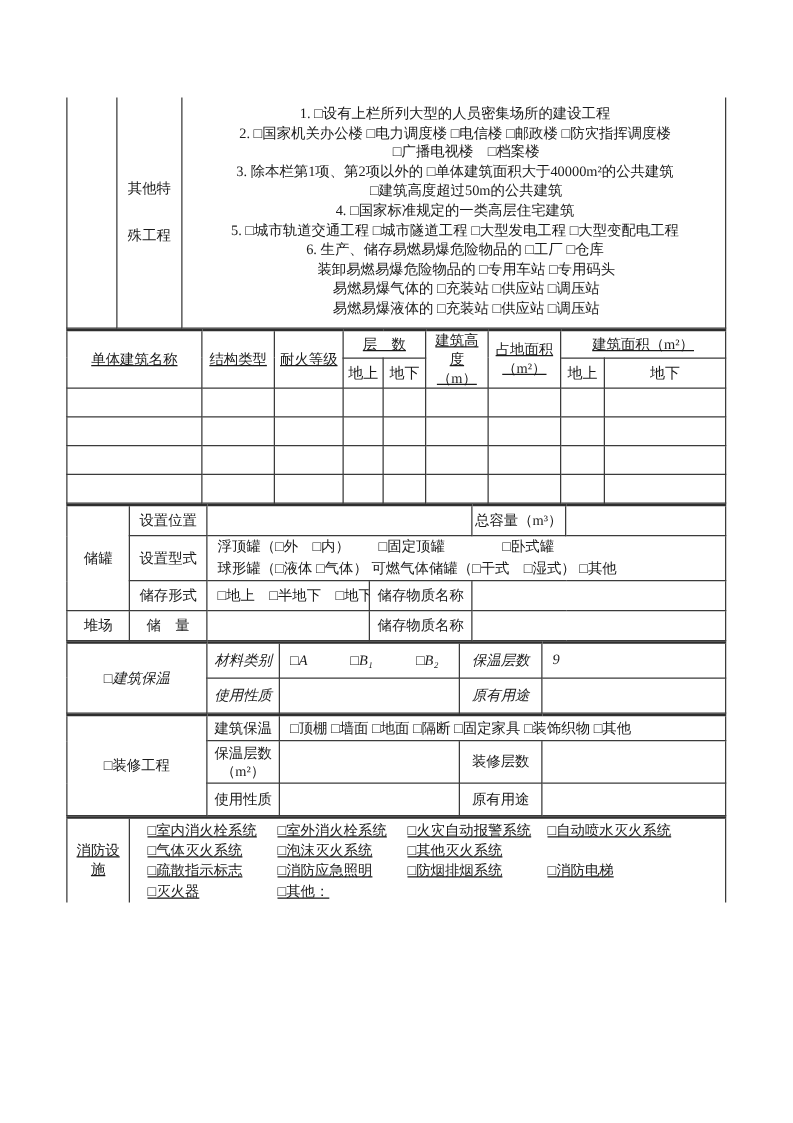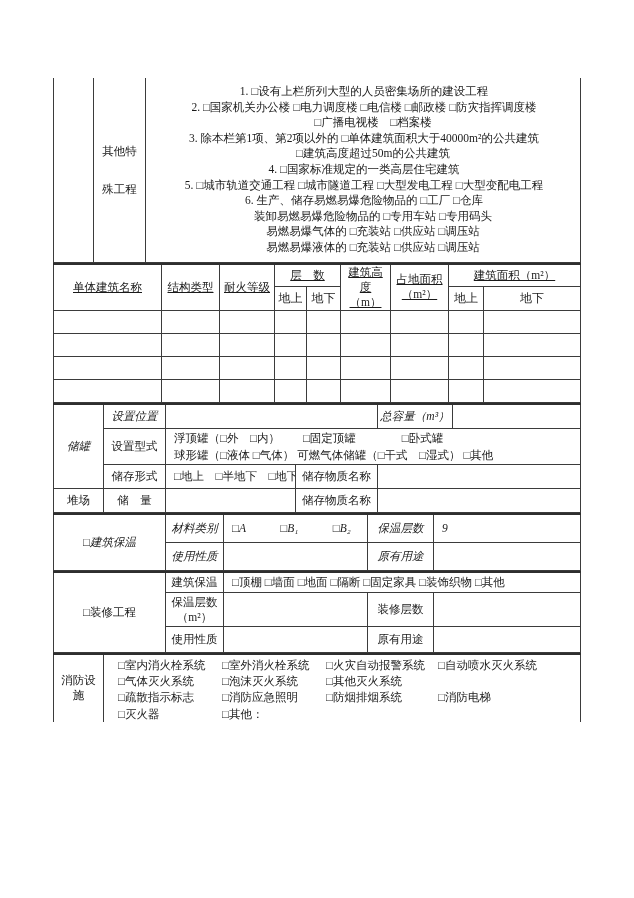--- a/index.html
+++ b/index.html
@@ -25,35 +25,35 @@
   }
   .pre { white-space:pre-line; }
   
   .s1 td { border-top:none; height:184px; }
   .s1 .content { text-align:center; vertical-align:top; padding:6px 4px 0 6px; }
   .s1 .line { line-height:15.6px; white-space:nowrap; }
   .s1 .line.cont { padding-left:18px; }
   .s1 .rowlabel { line-height:38px; }
   
   .s2 tr:first-child td { border-top:2px solid #2e2e2e;text-decoration:underline; }
-  .s3 tr:first-child td { border-top:2px solid #2e2e2e;font-style:italic; }
+  .s3 tr:first-child td { border-top:2px solid #2e2e2e; }
   .s4 tr:first-child td { border-top:2px solid #2e2e2e; }
   .s5 tr:first-child td { border-top:2px solid #2e2e2e; }
   .s6 td { border-top:2px solid #2e2e2e; border-bottom:none; }
   .s2 .h1 td { height:21px; font-size:11.5px; }
   .s2 .h2 td { height:22px; font-size:12px;margin-top:32px; }
   .s2 .datarow td { height:23px; }
   .s3 .r1 td { height:25px; }
   .s3 .r2 td { height:36px; }
   .s3 .r3 td, .s3 .r4 td { height:24px; }
   .s4 td { height:28px;font-style:italic; }
   .s5 .r1 td { height:21px; }
   .s5 .r2 td { height:34px; }
   .s5 .r3 td { height:26px; }
-  .s6 td { height:66px; }
+  .s6 td { height:66px;text-decoration:underline; }
   .opts { text-align:left; padding-left:8px; white-space:nowrap; }
   .optlines { text-align:left; padding-left:8px; }
   .optlines div { line-height:17px; white-space:nowrap; }
   .ff-grid { padding:2px 0 0 14px; text-align:left; }
   .ff-row { display:grid; grid-template-columns:104px 104px 112px auto; line-height:16.2px; }
   .ff-row span { white-space:nowrap; }
   .pagenum {
     position:absolute; left:0; right:0; top:815px;
     text-align:center; font-size:10.5px;
     font-family:"DejaVu Sans Mono","Liberation Mono",monospace;

